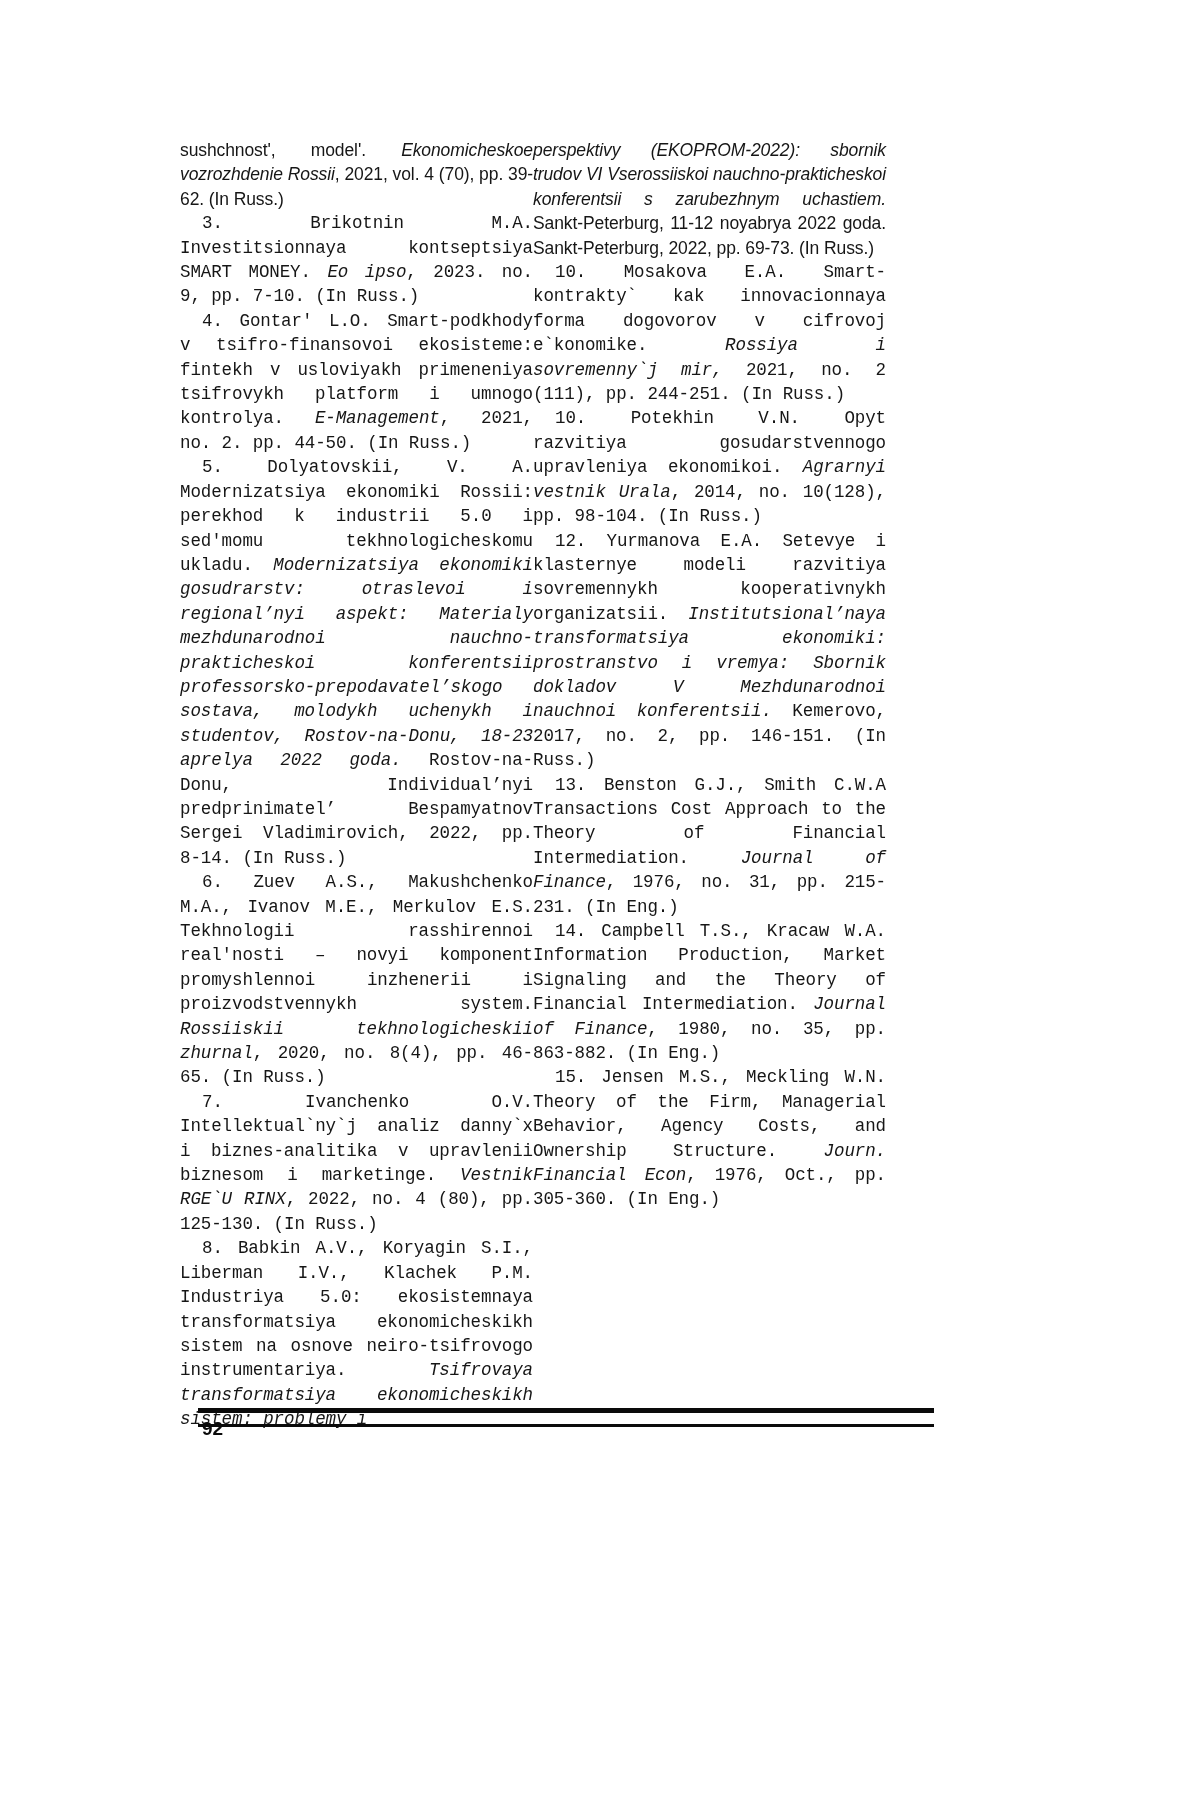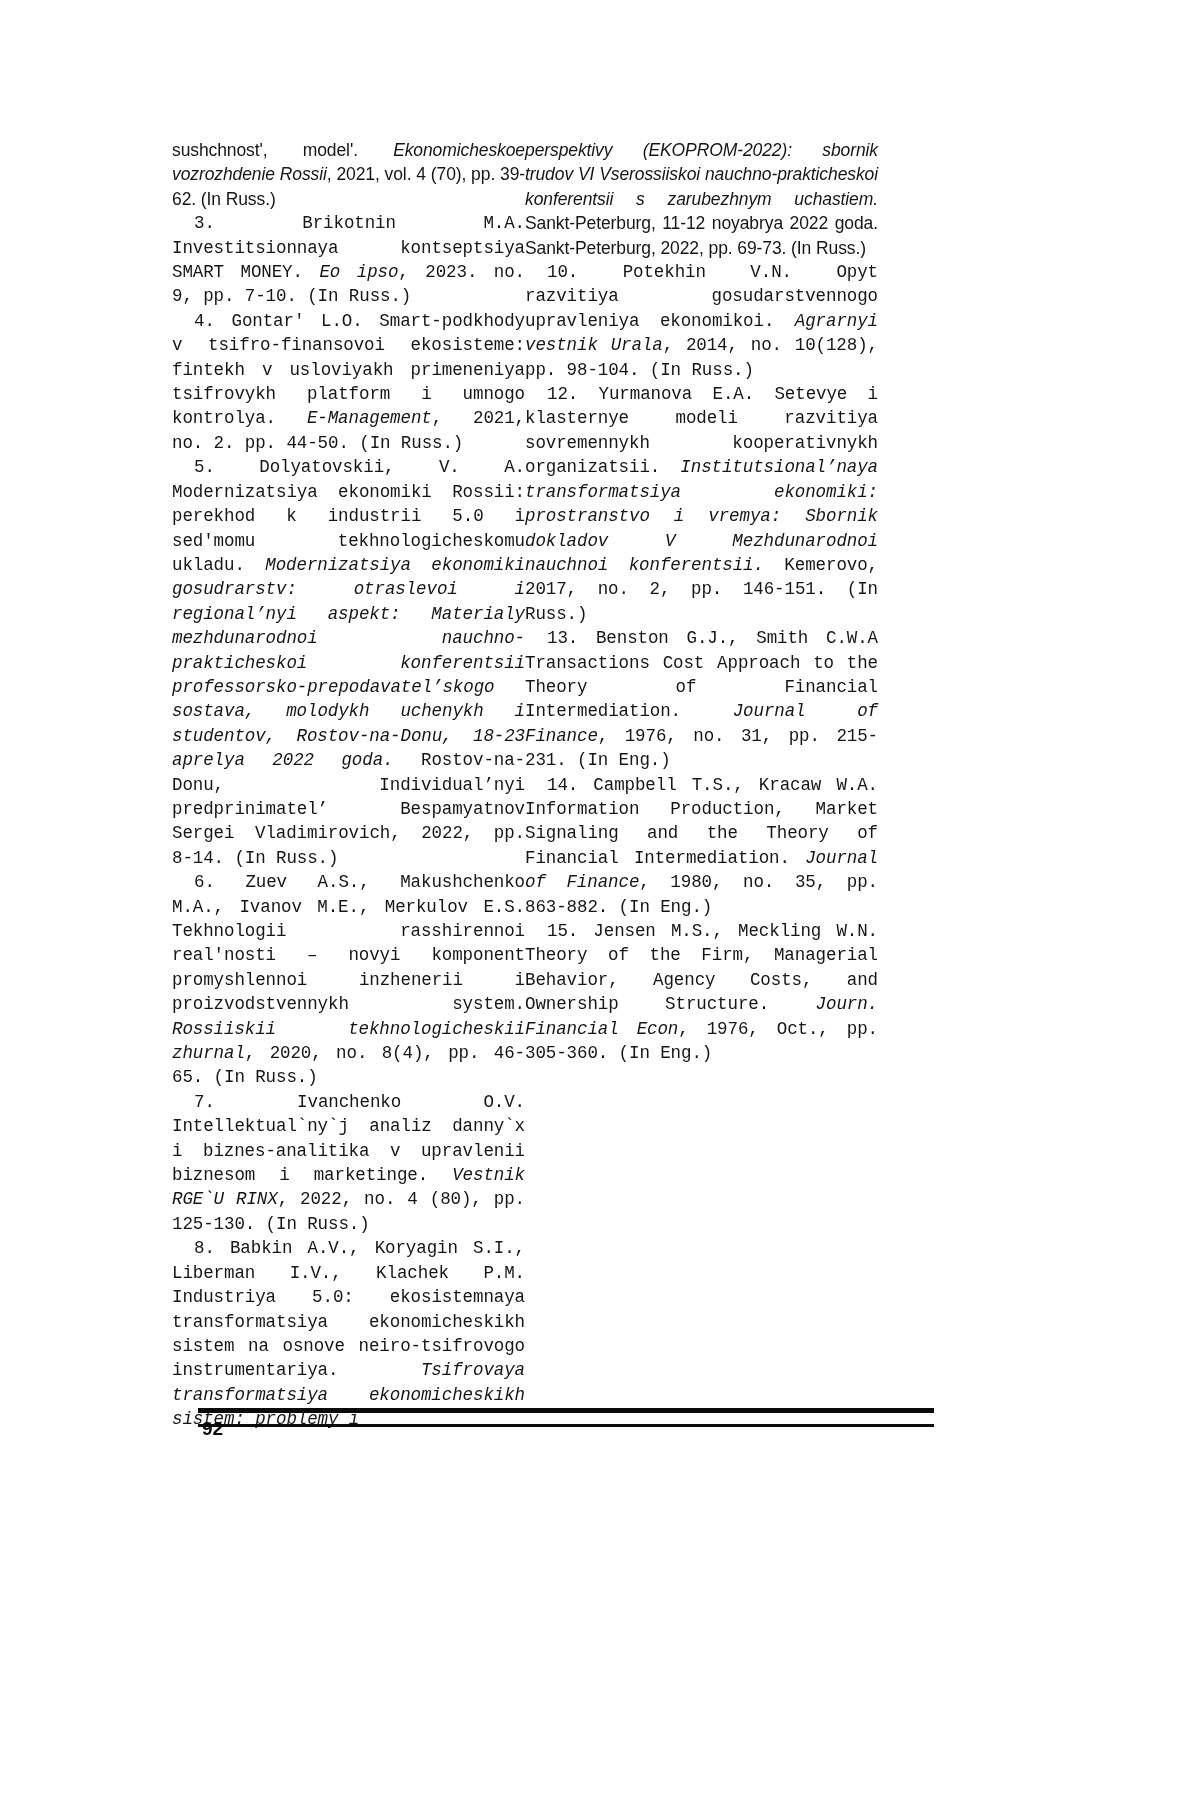--- a/index.html
+++ b/index.html
@@ -16,20 +16,21 @@
     overflow: hidden;
   }
   .content {
     position: absolute;
     left: 172px;
     top: 138px;
     width: 736px;
   }
   .columns {
     display: flex;
+    margin-left: 8px;
   }
   .col {
     width: 353px;
   }
   p.ref {
     margin: 0;
     padding: 0;
     font-size: 17.5px;
     line-height: 24.4px;
     text-align: justify;
@@ -83,20 +84,21 @@
         <p class="ref"><span>sushchnost', model'. </span><span class="it">Ekonomicheskoe vozrozhdenie Rossii</span><span>, 2021, vol. 4 (70), pp. 39-62. (In Russ.)</span></p>
         <p class="ref indent"><span>3. Brikotnin M.A. Investitsionnaya kontseptsiya SMART MONEY. </span><span class="it">Eo ipso</span><span>, 2023. no. 9, pp. 7-10. (In Russ.)</span></p>
         <p class="ref indent"><span>4. Gontar' L.O. Smart-podkhody v tsifro-finansovoi ekosisteme: fintekh v usloviyakh primeneniya tsifrovykh platform i umnogo kontrolya. </span><span class="it">E-Management</span><span>, 2021, no. 2. pp. 44-50. (In Russ.)</span></p>
         <p class="ref indent"><span>5. Dolyatovskii, V. A. Modernizatsiya ekonomiki Rossii: perekhod k industrii 5.0 i sed'momu tekhnologicheskomu ukladu. </span><span class="it">Modernizatsiya ekonomiki gosudrarstv: otraslevoi i regional’nyi aspekt: Materialy mezhdunarodnoi nauchno-prakticheskoi konferentsii professorsko-prepodavatel’skogo sostava, molodykh uchenykh i studentov, Rostov-na-Donu, 18-23 aprelya 2022 goda.</span><span> Rostov-na-Donu, Individual’nyi predprinimatel’ Bespamyatnov Sergei Vladimirovich, 2022, pp. 8-14. (In Russ.)</span></p>
         <p class="ref indent"><span>6. Zuev A.S., Makushchenko M.A., Ivanov M.E., Merkulov E.S. Tekhnologii rasshirennoi real'nosti – novyi komponent promyshlennoi inzhenerii i proizvodstvennykh system. </span><span class="it">Rossiiskii tekhnologicheskii zhurnal</span><span>, 2020, no. 8(4), pp. 46-65. (In Russ.)</span></p>
         <p class="ref indent"><span>7. Ivanchenko O.V. Intellektual`ny`j analiz danny`x i biznes-analitika v upravlenii biznesom i marketinge. </span><span class="it">Vestnik RGE`U RINX</span><span>, 2022, no. 4 (80), pp. 125-130. (In Russ.)</span></p>
         <p class="ref indent"><span>8. Babkin A.V., Koryagin S.I., Liberman I.V., Klachek P.M. Industriya 5.0: ekosistemnaya transformatsiya ekonomicheskikh sistem na osnove neiro-tsifrovogo instrumentariya. </span><span class="it">Tsifrovaya transformatsiya ekonomicheskikh sistem: problemy i</span></p>
       </div>
     <div class="col">
         <p class="ref"><span class="it">perspektivy (EKOPROM-2022): sbornik trudov VI Vserossiiskoi nauchno-prakticheskoi konferentsii s zarubezhnym uchastiem.</span><span> Sankt-Peterburg, 11-12 noyabrya 2022 goda. Sankt-Peterburg, 2022, pp. 69-73. (In Russ.)</span></p>
+        <p class="ref indent"><span>10. Mosakova E.A. Smart-kontrakty` kak innovacionnaya forma dogovorov v cifrovoj e`konomike. </span><span class="it">Rossiya i sovremenny`j mir,</span><span> 2021, no. 2 (111), pp. 244-251. (In Russ.)</span></p>
         <p class="ref indent"><span>10. Potekhin V.N. Opyt razvitiya gosudarstvennogo upravleniya ekonomikoi. </span><span class="it">Agrarnyi vestnik Urala</span><span>, 2014, no. 10(128), pp. 98-104. (In Russ.)</span></p>
         <p class="ref indent"><span>12. Yurmanova E.A. Setevye i klasternye modeli razvitiya sovremennykh kooperativnykh organizatsii. </span><span class="it">Institutsional’naya transformatsiya ekonomiki: prostranstvo i vremya: Sbornik dokladov V Mezhdunarodnoi nauchnoi konferentsii.</span><span> Kemerovo, 2017, no. 2, pp. 146-151. (In Russ.)</span></p>
         <p class="ref indent"><span>13. Benston G.J., Smith C.W.A Transactions Cost Approach to the Theory of Financial Intermediation. </span><span class="it">Journal of Finance</span><span>, 1976, no. 31, pp. 215-231. (In Eng.)</span></p>
         <p class="ref indent"><span>14. Campbell T.S., Kracaw W.A. Information Production, Market Signaling and the Theory of Financial Intermediation. </span><span class="it">Journal of Finance</span><span>, 1980, no. 35, pp. 863-882. (In Eng.)</span></p>
         <p class="ref indent"><span>15. Jensen M.S., Meckling W.N. Theory of the Firm, Managerial Behavior, Agency Costs, and Ownership Structure. </span><span class="it">Journ. Financial Econ</span><span>, 1976, Oct., pp. 305-360. (In Eng.)</span></p>
       </div>
   </div>
 </div>
 
 <div class="footer">

